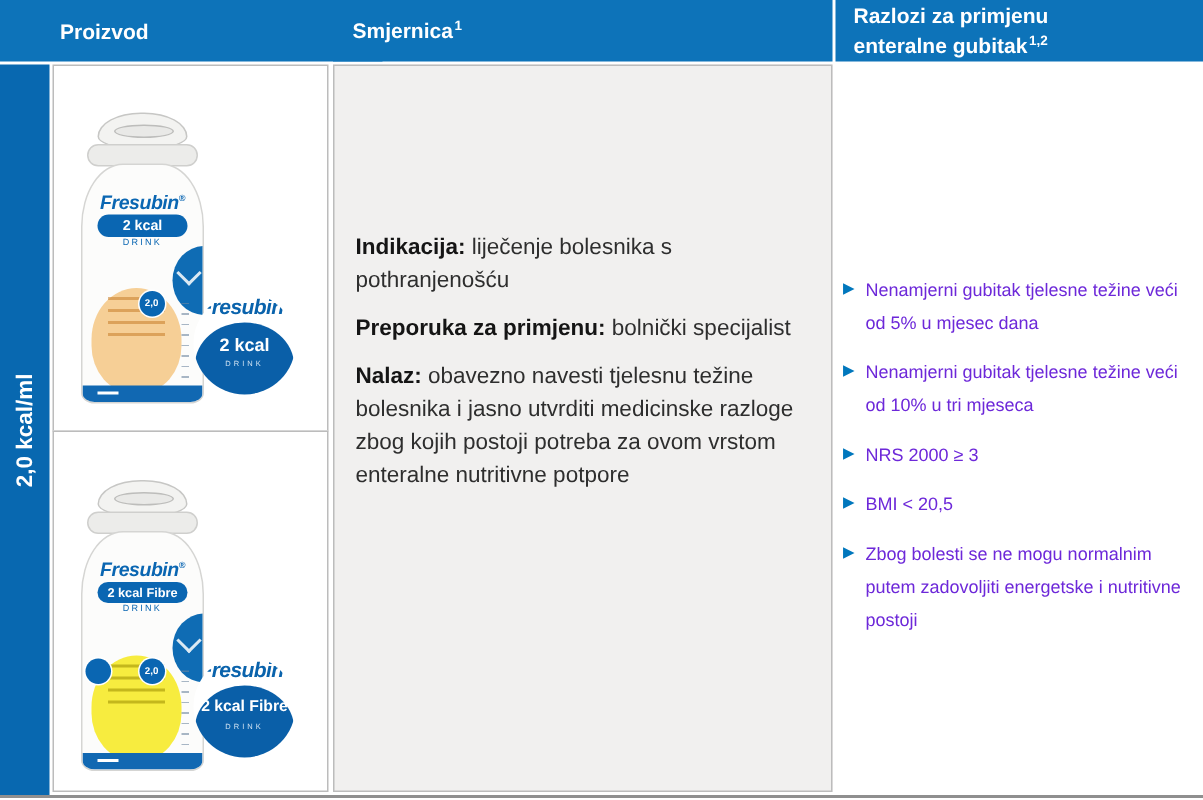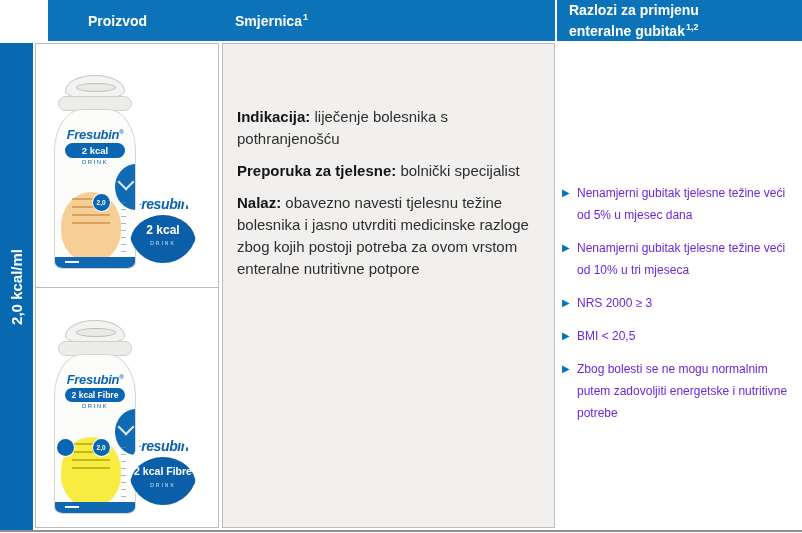--- a/index.html
+++ b/index.html
@@ -3,39 +3,39 @@
 <meta charset="utf-8">
 <style>
   * { margin:0; padding:0; box-sizing:border-box; }
   body { background:#fff; font-family:"Liberation Sans", sans-serif; }
   #page { position:relative; width:802px; height:533px; background:#fff; overflow:hidden; }
 
   
   .hdr { position:absolute; top:0; height:41px; background:#0d73b9; color:#fff;
          font-weight:bold; font-size:14px; display:flex; align-items:center; }
   .hdr sup { font-size:9px; margin-left:1px; }
-  #hdr1 { left:0; width:255px; padding-left:40px;margin-left:48px; }
+  #hdr1 { left:0; width:255px; padding-left:40px; }
   #hdr2 { left:222px; width:333px; padding-left:13px; }
   #hdr3 { left:557px; width:245px; padding-left:12px; flex-direction:column;
           align-items:flex-start; justify-content:center; line-height:17px; }
 
   
   #sidebar { position:absolute; left:0; top:43px; width:33px; height:487px;
              background:#0868b0; display:flex; align-items:center; justify-content:center; }
   #sidebar span { writing-mode:vertical-rl; transform:rotate(180deg); color:#fff;
                   font-weight:bold; font-size:15px; }
 
   .prod-cell { position:absolute; left:35px; width:184px; background:#fff;
                border:1px solid #bcbcbc; }
   #prod1 { top:43px; height:245px; }
   #prod2 { top:287px; height:241px; }
 
   #guideline { position:absolute; left:222px; top:43px; width:333px; height:485px;
                background:#f1f0ef; border:1px solid #bcbcbc;
-               padding:62px 12px 0 14px; color:#2e2e2e; }
+               padding:110px 12px 0 14px; color:#2e2e2e; }
   #guideline p { font-size:15px; line-height:22px; margin-bottom:10px; }
   #guideline b { color:#151515; }
 
   #reasons { position:absolute; left:557px; top:43px; width:245px; height:485px;
              background:#fff; padding:139px 2px 0 5px; }
   .bullet { display:flex; margin-bottom:11px; }
   .bullet .tri { color:#0077bd; font-size:10px; line-height:22px; width:15px; flex:none; }
   .bullet .txt { color:#6d28d9; font-size:12px; line-height:22px; }
 
   #bottom-rule { position:absolute; left:0; top:530px; width:802px; height:2px; background:#8f8f8f; }
@@ -173,21 +173,21 @@
     <div class="badge">
       <div class="bowl"></div>
       <div class="bbrand"><span>Fresubin</span><sup>®</sup></div>
       <div class="bvariant">2 kcal Fibre</div>
       <div class="btype">DRINK</div>
     </div>
   </div>
 
   <div id="guideline">
     <p><b>Indikacija:</b> <span>liječenje bolesnika s pothranjenošću</span></p>
-    <p><b>Preporuka za tjelesne:</b> <span>bolnički specijalist</span></p>
+    <p><b>Preporuka za primjenu:</b> <span>bolnički specijalist</span></p>
     <p><b>Nalaz:</b> <span>obavezno navesti tjelesnu težine bolesnika i jasno utvrditi medicinske razloge zbog kojih postoji potreba za ovom vrstom enteralne nutritivne potpore</span></p>
   </div>
 
   <div id="reasons">
     <div class="bullet">
       <span class="tri">▶</span>
       <span class="txt">Nenamjerni gubitak tjelesne težine veći od 5% u mjesec dana</span>
     </div>
     <div class="bullet">
       <span class="tri">▶</span>
@@ -196,18 +196,18 @@
     <div class="bullet">
       <span class="tri">▶</span>
       <span class="txt">NRS 2000 ≥ 3</span>
     </div>
     <div class="bullet">
       <span class="tri">▶</span>
       <span class="txt">BMI &lt; 20,5</span>
     </div>
     <div class="bullet">
       <span class="tri">▶</span>
-      <span class="txt">Zbog bolesti se ne mogu normalnim putem zadovoljiti energetske i nutritivne potrebe</span>
+      <span class="txt">Zbog bolesti se ne mogu normalnim putem zadovoljiti energetske i nutritivne postoji</span>
     </div>
   </div>
 
   <div id="bottom-rule"></div>
 </div>
 
 </body></html>

